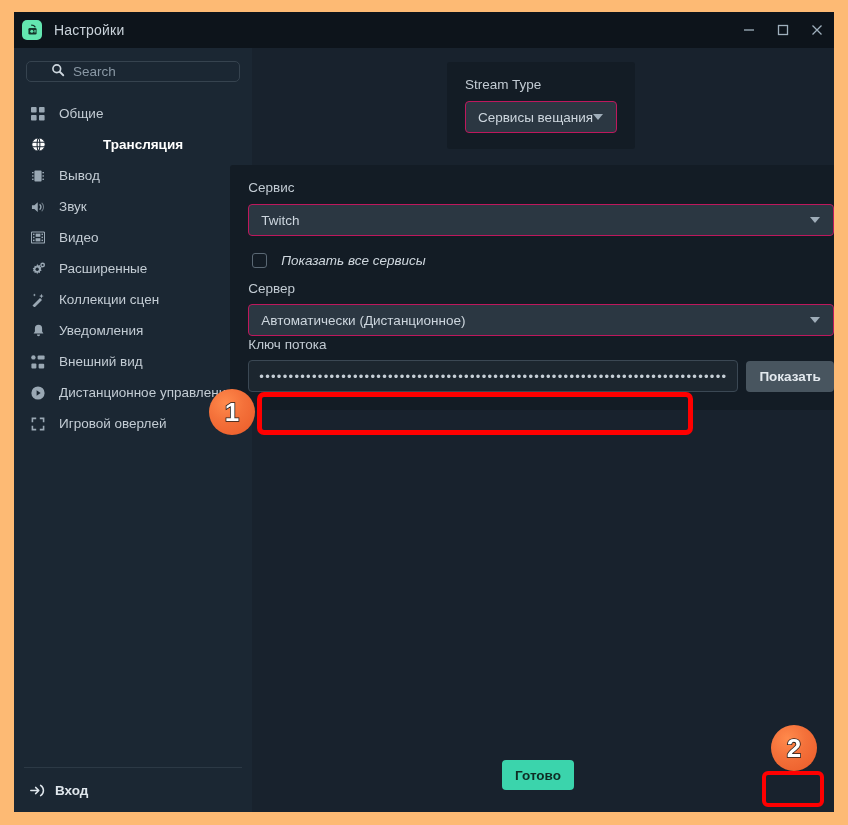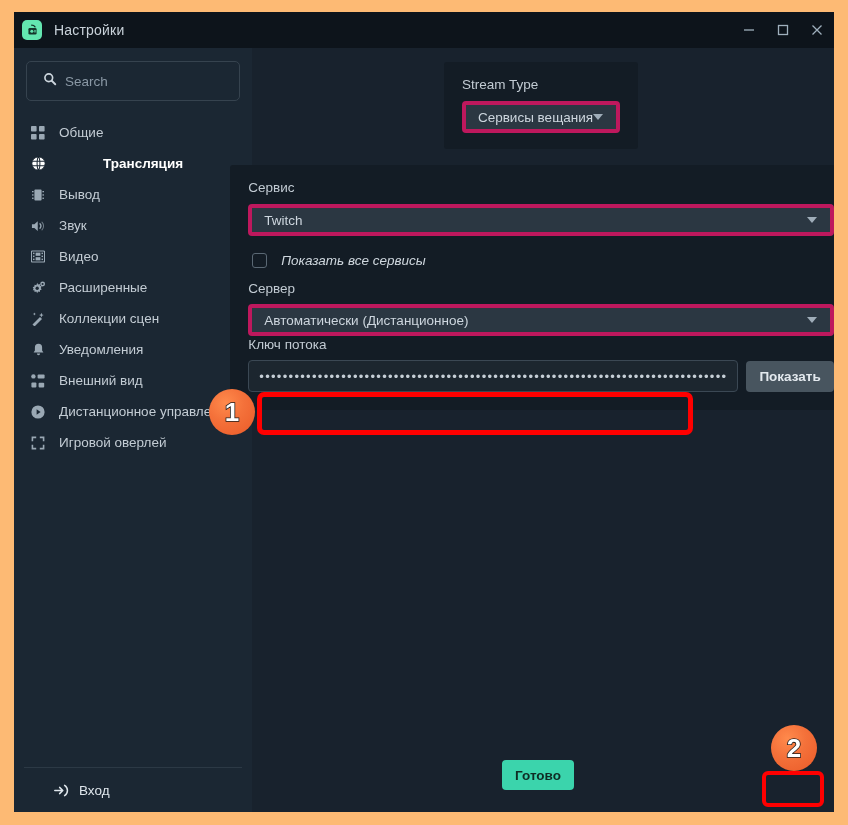--- a/index.html
+++ b/index.html
@@ -73,26 +73,26 @@
   .sidebar {
     width: 238px;
     flex: 0 0 238px;
     background: #1b2733;
     display: flex;
     flex-direction: column;
     padding-top: 13px;
   }
   .search-wrap {
     margin: 0 12px 14px 12px;
-    height: 40px;
+    height: 21px;
     border: 1px solid #36434f;
     border-radius: 5px;
     display: flex;
     align-items: center;
-    padding: 0 16px;
+    padding: 0 24px;
     background: transparent;
   }
   .search-wrap svg { flex: 0 0 auto; }
   .search-input {
     flex: 1 1 auto;
     background: transparent;
     border: none;
     outline: none;
     color: #cdd6de;
     font-size: 13.5px;
@@ -127,24 +127,24 @@
   .sidebar-spacer { flex: 1 1 auto; }
   .sidebar-divider {
     height: 1px;
     background: #2c3945;
     margin: 0 10px 0 10px;
   }
   .login-row {
     height: 44px;
     display: flex;
     align-items: center;
-    padding-left: 40px;
+    padding-left: 16px;
     color: #dfe6ec;
     font-size: 13.5px;
-    font-weight: normal;
+    font-weight: bold;
   }
   .login-row .ico {
     margin-right: 10px;
     display: flex; align-items: center;
     color: #dfe6ec;
   }
 
   
   .main {
     flex: 1 1 auto;
@@ -167,21 +167,21 @@
   .field-label {
     color: #c2cbd3;
     font-size: 13.5px;
     margin-bottom: 9px;
   }
   .field-label.tight { margin-bottom: 8px; }
 
   .select {
     height: 32px;
     background: #2b3742;
-    border: 4px solid #be185d;
+    border: 1px solid #be185d;
     border-radius: 4px;
     display: flex;
     align-items: center;
     padding: 0 10px 0 12px;
     color: #cdd6de;
     font-size: 13.5px;
   }
   .select .val { flex: 1 1 auto; white-space: nowrap; overflow: hidden; }
   .caret {
     width: 0; height: 0;

